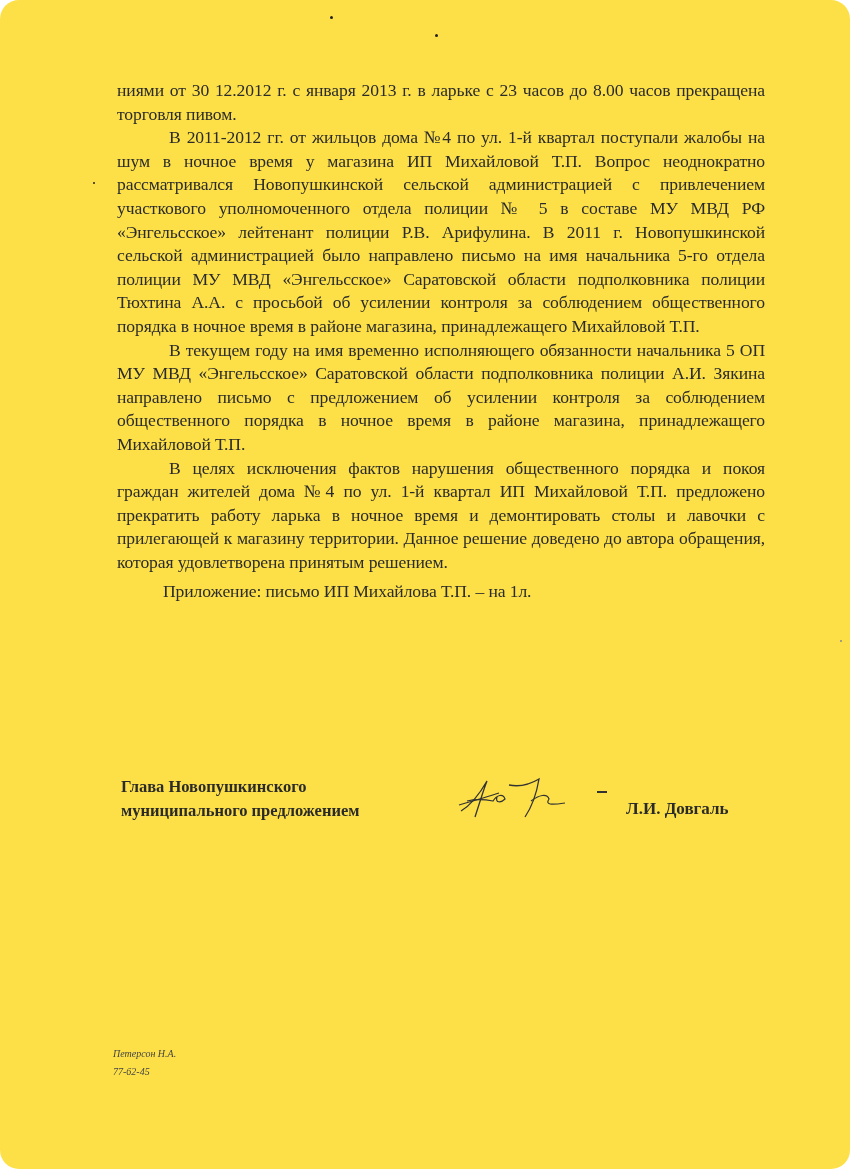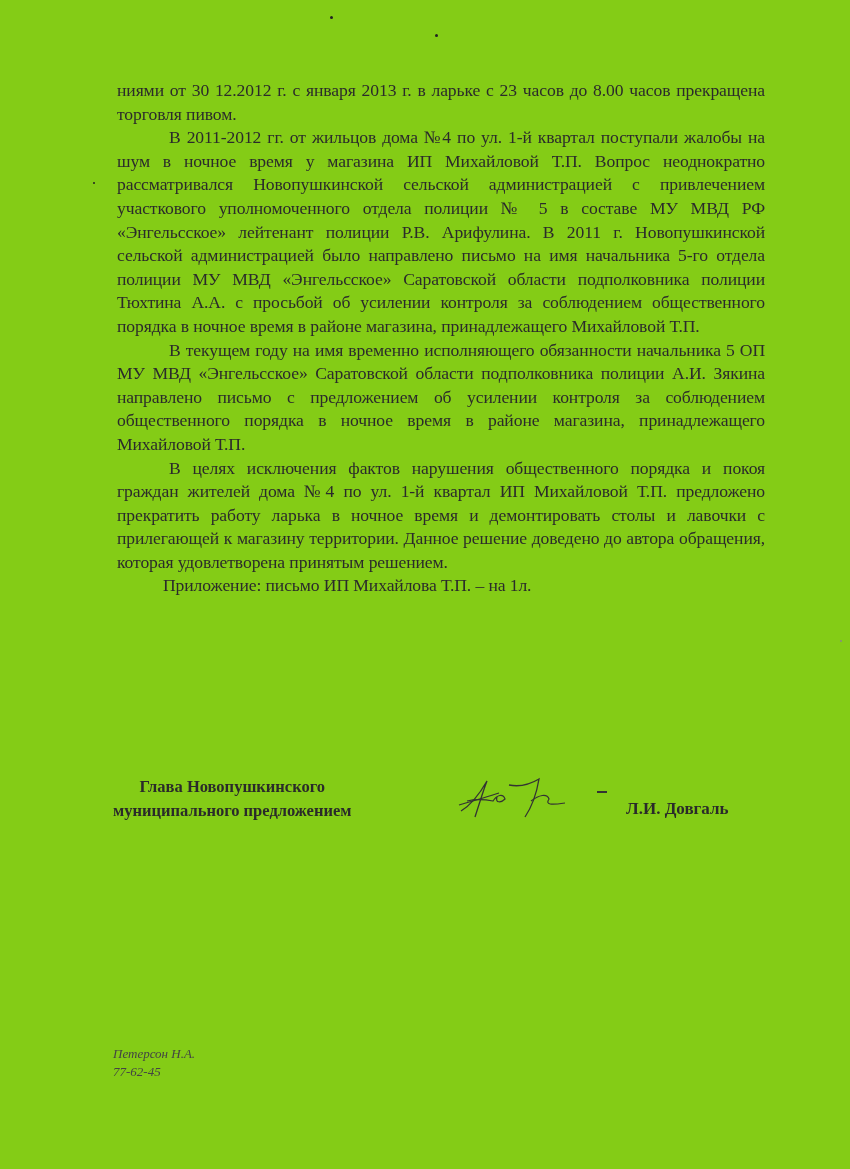--- a/index.html
+++ b/index.html
@@ -9,21 +9,22 @@
       background: #ffffff;
       position: relative;
       overflow: hidden;
       font-family: "Liberation Serif", "DejaVu Serif", serif;
       color: #2b2b2b;
     }
     .page {
       position: absolute;
       left: 0; top: 0;
       width: 850px; height: 1169px;
-      background: #84cc16;
+      background: #fde047;
+      border-radius: 19px;
     }
     .speck {
       position: absolute;
       width: 3px; height: 3px;
       background: #222;
       border-radius: 50%;
     }
     .body-text {
       position: absolute;
       left: 117px;
@@ -31,36 +32,35 @@
       width: 648px;
       font-size: 17.6px;
       line-height: 23.6px;
       text-align: justify;
       hyphens: manual;
       letter-spacing: -0.1px;
     }
     .body-text p { margin: 0; }
     .body-text p.indent { text-indent: 52px; }
     .body-text p.first { text-indent: 0; }
-    .body-text p.attach { text-indent: 46px; text-align: left; margin-top: 0; }
+    .body-text p.attach { text-indent: 46px; text-align: left; margin-top: 6px; }
     .signature-block {
       position: absolute;
       left: 113px;
       top: 775px;
       width: 660px;
       height: 60px;
     }
     .sig-title {
       position: absolute;
-      left: 0; top: 0;
+      left: 8px; top: 0;
       font-weight: bold;
       font-size: 16.5px;
       line-height: 24px;
       color: #2a2a2a;
-      text-align: center;
     }
     .sig-title span { display: block; white-space: nowrap; }
     .sig-mark {
       position: absolute;
       left: 340px;
       top: -4px;
       width: 130px;
       height: 50px;
     }
     .sig-dash {
@@ -78,21 +78,21 @@
       font-weight: bold;
       font-size: 17px;
       white-space: nowrap;
       color: #2a2a2a;
     }
     .executor {
       position: absolute;
       left: 113px;
       top: 1045px;
       font-style: italic;
-      font-size: 13px;
+      font-size: 10px;
       line-height: 18px;
       color: #444;
     }
     .executor span { display: block; white-space: nowrap; }
   </style>
 </head>
 <body>
 
 <div class="page">
 

